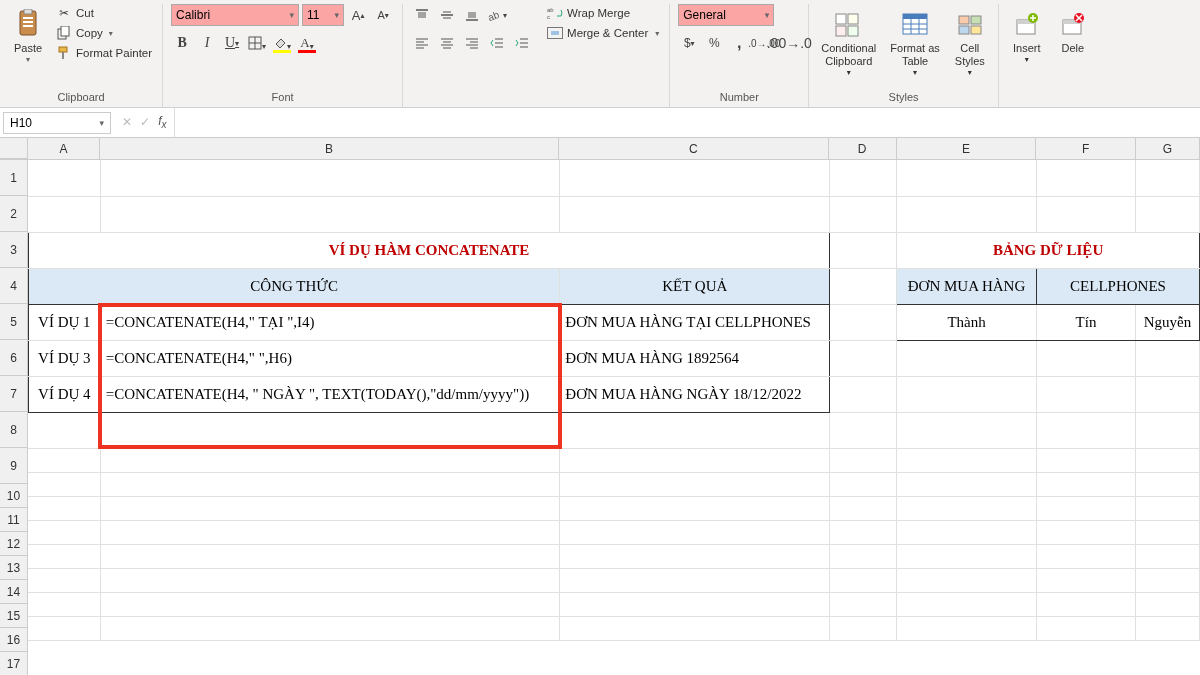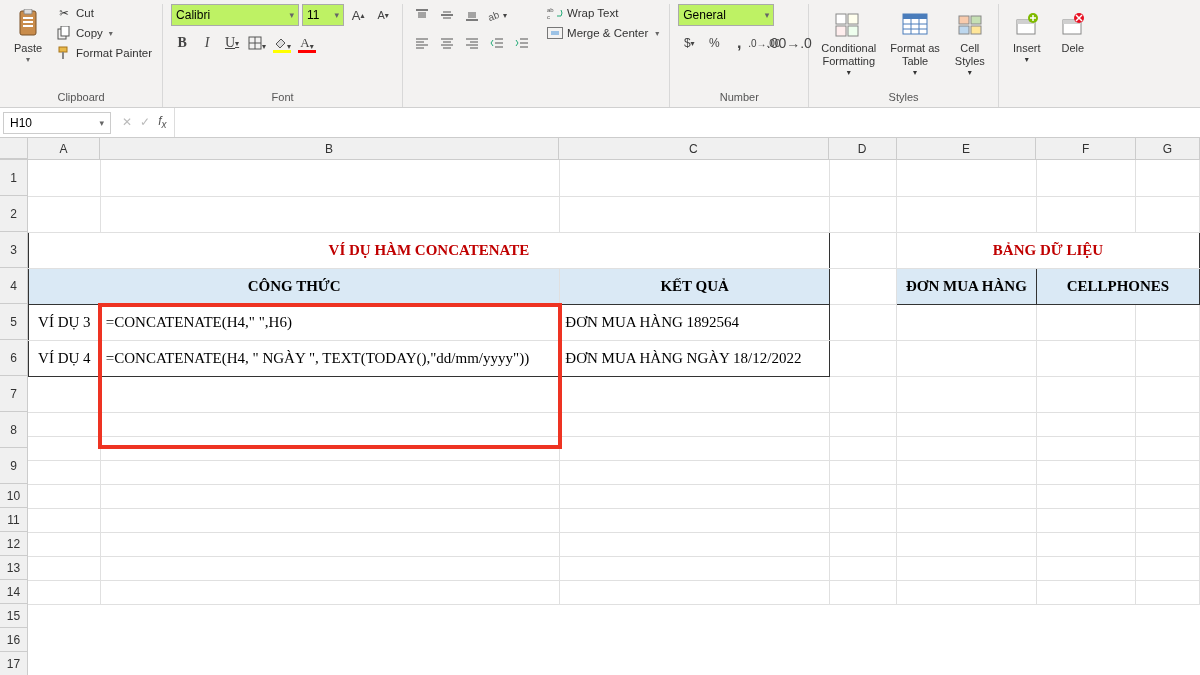--- a/index.html
+++ b/index.html
@@ -7,21 +7,21 @@
 .ribbon { background: #f3f2f1; border-bottom: 1px solid #d0d0d0; height: 108px; display: flex; padding: 4px 0 0 0; }
 .ribbon-group { border-right: 1px solid #d8d8d8; padding: 0 8px 2px 8px; display: flex; flex-direction: column; height: 100%; min-width: 60px; }
 .ribbon-group-body { flex: 1; display: flex; align-items: flex-start; gap: 6px; }
 .ribbon-group-label { text-align: center; font-size: 11px; color: #555; padding: 2px 0; }
 .big-btn { display: flex; flex-direction: column; align-items: center; justify-content: center; padding: 4px; text-align: center; cursor: pointer; color: #333; font-size: 11px; line-height: 1.2; }
 .big-btn .icon { width: 32px; height: 32px; margin-bottom: 2px; display: flex; align-items: center; justify-content: center; font-size: 20px; }
 .small-btns { display: flex; flex-direction: column; gap: 2px; justify-content: center; }
 .small-btn { display: flex; align-items: center; gap: 4px; cursor: pointer; padding: 1px 2px; font-size: 11.5px; color: #333; }
 .small-btn .ic { width: 16px; height: 16px; display: inline-flex; align-items: center; justify-content: center; }
 .font-row { display: flex; align-items: center; gap: 3px; }
-.combo { border: 1px solid #aaa; background: #bef264; height: 22px; display: flex; align-items: center; padding: 0 4px; font-size: 12px; }
+.combo { border: 1px solid #aaa; background: #fca5a5; height: 22px; display: flex; align-items: center; padding: 0 4px; font-size: 12px; }
 .combo .dd { margin-left: auto; font-size: 9px; color: #666; padding-left: 6px; }
 .icon-btn { width: 22px; height: 22px; display: inline-flex; align-items: center; justify-content: center; cursor: pointer; font-size: 12px; color: #444; }
 .icon-btn.b { font-weight: bold; font-family: "Times New Roman"; font-size: 14px; }
 .icon-btn.i { font-style: italic; font-family: "Times New Roman"; font-size: 14px; }
 .icon-btn.u { text-decoration: underline; font-family: "Times New Roman"; font-size: 14px; }
 .font-stack { display: flex; flex-direction: column; gap: 6px; }
 .formula-bar { display: flex; align-items: center; border-bottom: 1px solid #ccc; height: 30px; background: #fff; }
 .name-box { width: 108px; border: 1px solid #ccc; margin: 3px; padding: 3px 6px; font-size: 12px; display: flex; align-items: center; }
 .name-box .dd { margin-left: auto; font-size: 9px; color: #666; }
 .fx-icons { display: flex; align-items: center; gap: 8px; padding: 0 8px; color: #888; }
@@ -31,21 +31,21 @@
 .sel-all { width: 28px; background: #f0f0f0; border-right: 1px solid #ccc; border-bottom: 1px solid #ccc; }
 .col-h { background: #f0f0f0; border-right: 1px solid #ccc; text-align: center; font-size: 12px; line-height: 22px; color: #333; }
 .rows-wrap { display: flex; }
 .row-headers { width: 28px; }
 .row-h { height: 36px; background: #f0f0f0; border-right: 1px solid #ccc; border-bottom: 1px solid #ccc; text-align: center; font-size: 12px; line-height: 36px; color: #333; }
 .cells { position: relative; }
 .cells table { border-collapse: collapse; table-layout: fixed; }
 .cells td { border-right: 1px solid #e0e0e0; border-bottom: 1px solid #e0e0e0; height: 36px; padding: 0 5px; font-family: "Times New Roman", serif; font-size: 15px; vertical-align: middle; overflow: hidden; white-space: nowrap; }
 .row-s td { height: 24px; }
 .title-red { color: #c00000; font-weight: bold; text-align: center; background: #fff; }
-.hdr-blue { background: #dae9f5; font-weight: bold; text-align: center; }
+.hdr-blue { background: #dae9f5; font-weight: normal; text-align: center; }
 .thick { border: 1.5px solid #333 !important; }
 .thick-t { border-top: 1.5px solid #333 !important; }
 .thick-b { border-bottom: 1.5px solid #333 !important; }
 .thick-l { border-left: 1.5px solid #333 !important; }
 .thick-r { border-right: 1.5px solid #333 !important; }
 .center { text-align: center; }
 .red-box { position: absolute; border: 4px solid #e32; pointer-events: none; }
 svg { display: block; }
 .merge-ic { border: 1px solid #777; width: 16px; height: 12px; display: inline-block; position: relative; }
 .merge-ic::before { content: ""; position: absolute; left: 3px; right: 3px; top: 3px; bottom: 3px; background: #9cc2e5; }
@@ -223,21 +223,21 @@
       </div>
       <div class="small-btns" style="margin-left:6px">
         <div class="small-btn">
             <span class="ic">
               <svg width="16" height="14">
                 <text x="0" y="6" font-size="6" fill="#555">ab</text>
                 <path d="M14 4 Q16 7 14 10 L10 10" fill="none" stroke="#2a7"></path>
                 <text x="0" y="13" font-size="6" fill="#555">c</text>
               </svg>
             </span>
-            <span>Wrap Text</span>
+            <span>Wrap Merge</span>
           </div>
         <div class="small-btn">
             <span class="ic">
               <span class="merge-ic"></span>
             </span>
             <span>Merge &amp; Center</span>
             <span style="font-size:8px;color:#666;margin-left:3px">▾</span>
           </div>
       </div>
     </div>
@@ -267,21 +267,21 @@
       <div class="big-btn">
         <span class="icon">
             <svg width="30" height="28">
               <rect x="2" y="4" width="10" height="10" fill="#fff" stroke="#888"></rect>
               <rect x="14" y="4" width="10" height="10" fill="#ffe" stroke="#888"></rect>
               <rect x="2" y="16" width="10" height="10" fill="#fee" stroke="#888"></rect>
               <rect x="14" y="16" width="10" height="10" fill="#efe" stroke="#888"></rect>
             </svg>
           </span>
         <span style="white-space:pre-line">Conditional
-Formatting</span>
+Clipboard</span>
           <span style="font-size:8px">▾</span>
       </div>
       <div class="big-btn">
         <span class="icon">
             <svg width="30" height="28">
               <rect x="3" y="4" width="24" height="20" fill="#fff" stroke="#4a7dbb"></rect>
               <rect x="3" y="4" width="24" height="5" fill="#4a7dbb"></rect>
               <line x1="11" y1="4" x2="11" y2="24" stroke="#4a7dbb"></line>
               <line x1="19" y1="4" x2="19" y2="24" stroke="#4a7dbb"></line>
               <line x1="3" y1="14" x2="27" y2="14" stroke="#4a7dbb"></line>
@@ -423,20 +423,29 @@
         </tr>
 
         <tr>
           <td colspan="2" class="hdr-blue thick-l thick-t thick-b">CÔNG THỨC</td>
           <td class="hdr-blue thick-t thick-r thick-b thick-l">KẾT QUẢ</td>
           <td></td>
           <td class="hdr-blue thick">ĐƠN MUA HÀNG</td>
           <td colspan="2" class="hdr-blue thick-t thick-r thick-b">CELLPHONES</td>
         </tr>
 
+        <tr>
+          <td class="center thick-l">VÍ DỤ 1</td>
+          <td class="thick-l">=CONCATENATE(H4," TẠI ",I4)</td>
+          <td class="thick-l thick-r">ĐƠN MUA HÀNG TẠI CELLPHONES</td>
+          <td></td>
+          <td class="center thick-l thick-b">Thành</td>
+          <td class="center thick-l thick-b">Tín</td>
+          <td class="center thick-l thick-r thick-b">Nguyễn</td>
+        </tr>
 
 
         <tr>
           <td class="center thick-l thick-t">VÍ DỤ 3</td>
           <td class="thick-l thick-t">=CONCATENATE(H4," ",H6)</td>
           <td class="thick-l thick-r thick-t">ĐƠN MUA HÀNG 1892564</td>
           <td></td>
               <td></td>
               <td></td>
               <td></td>

